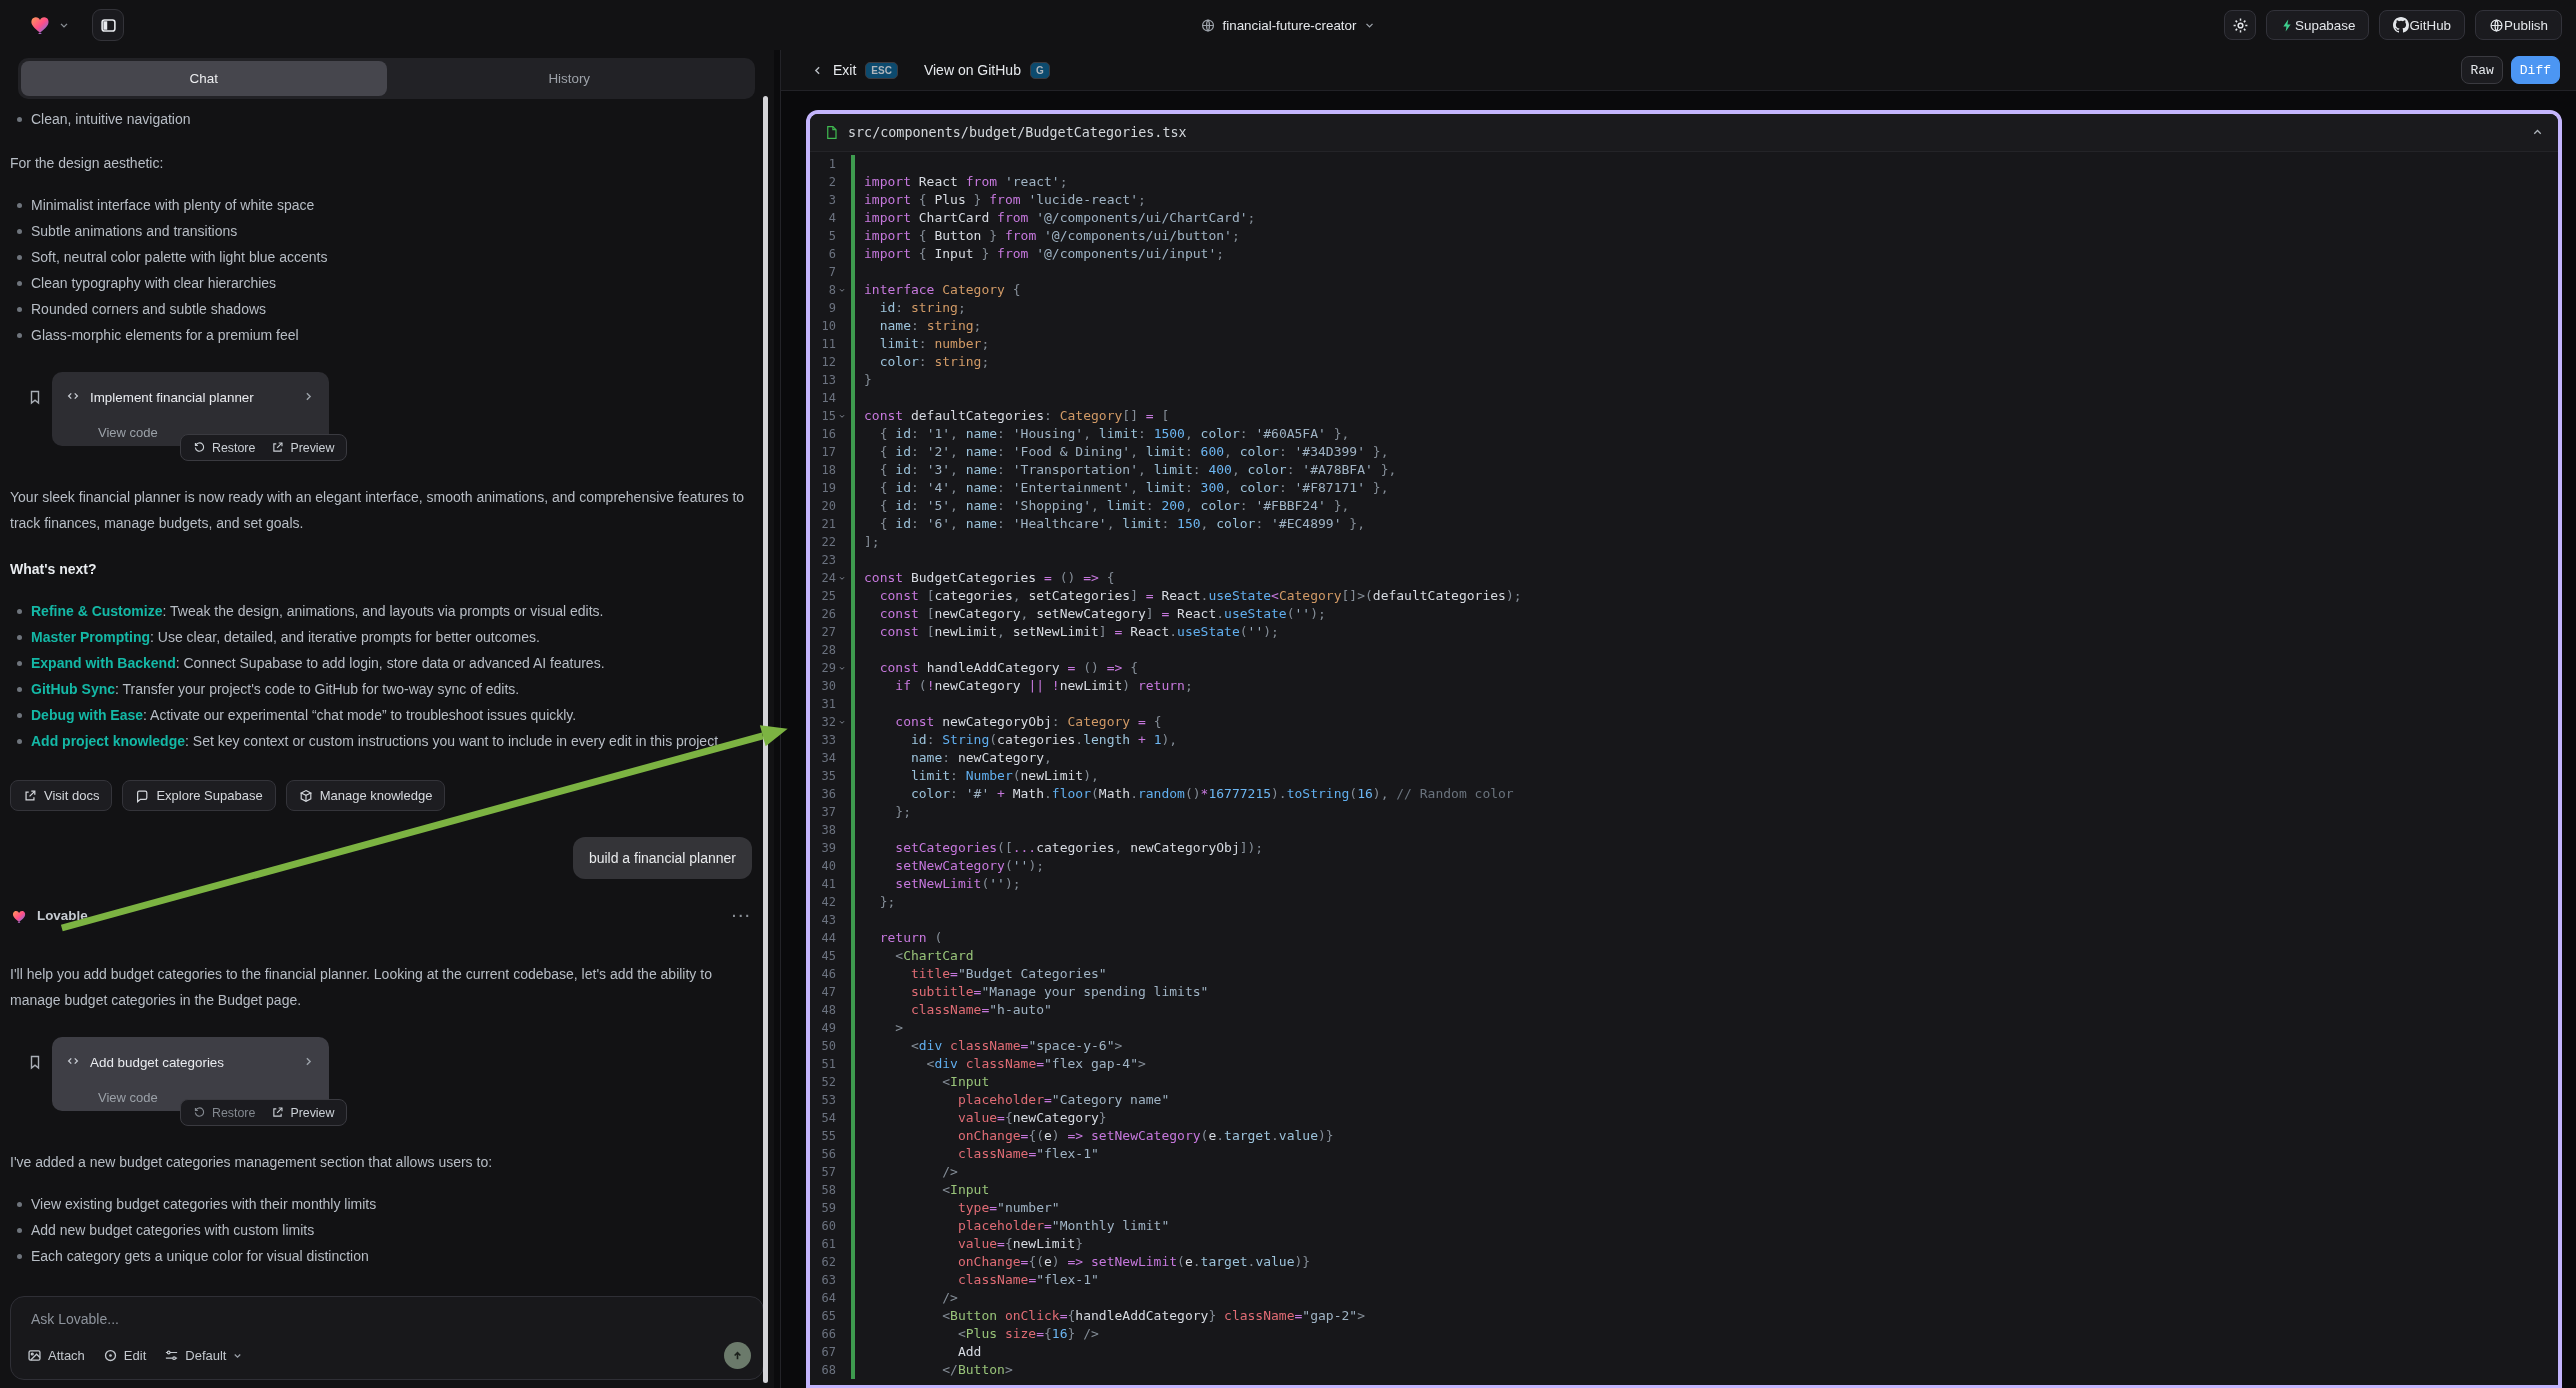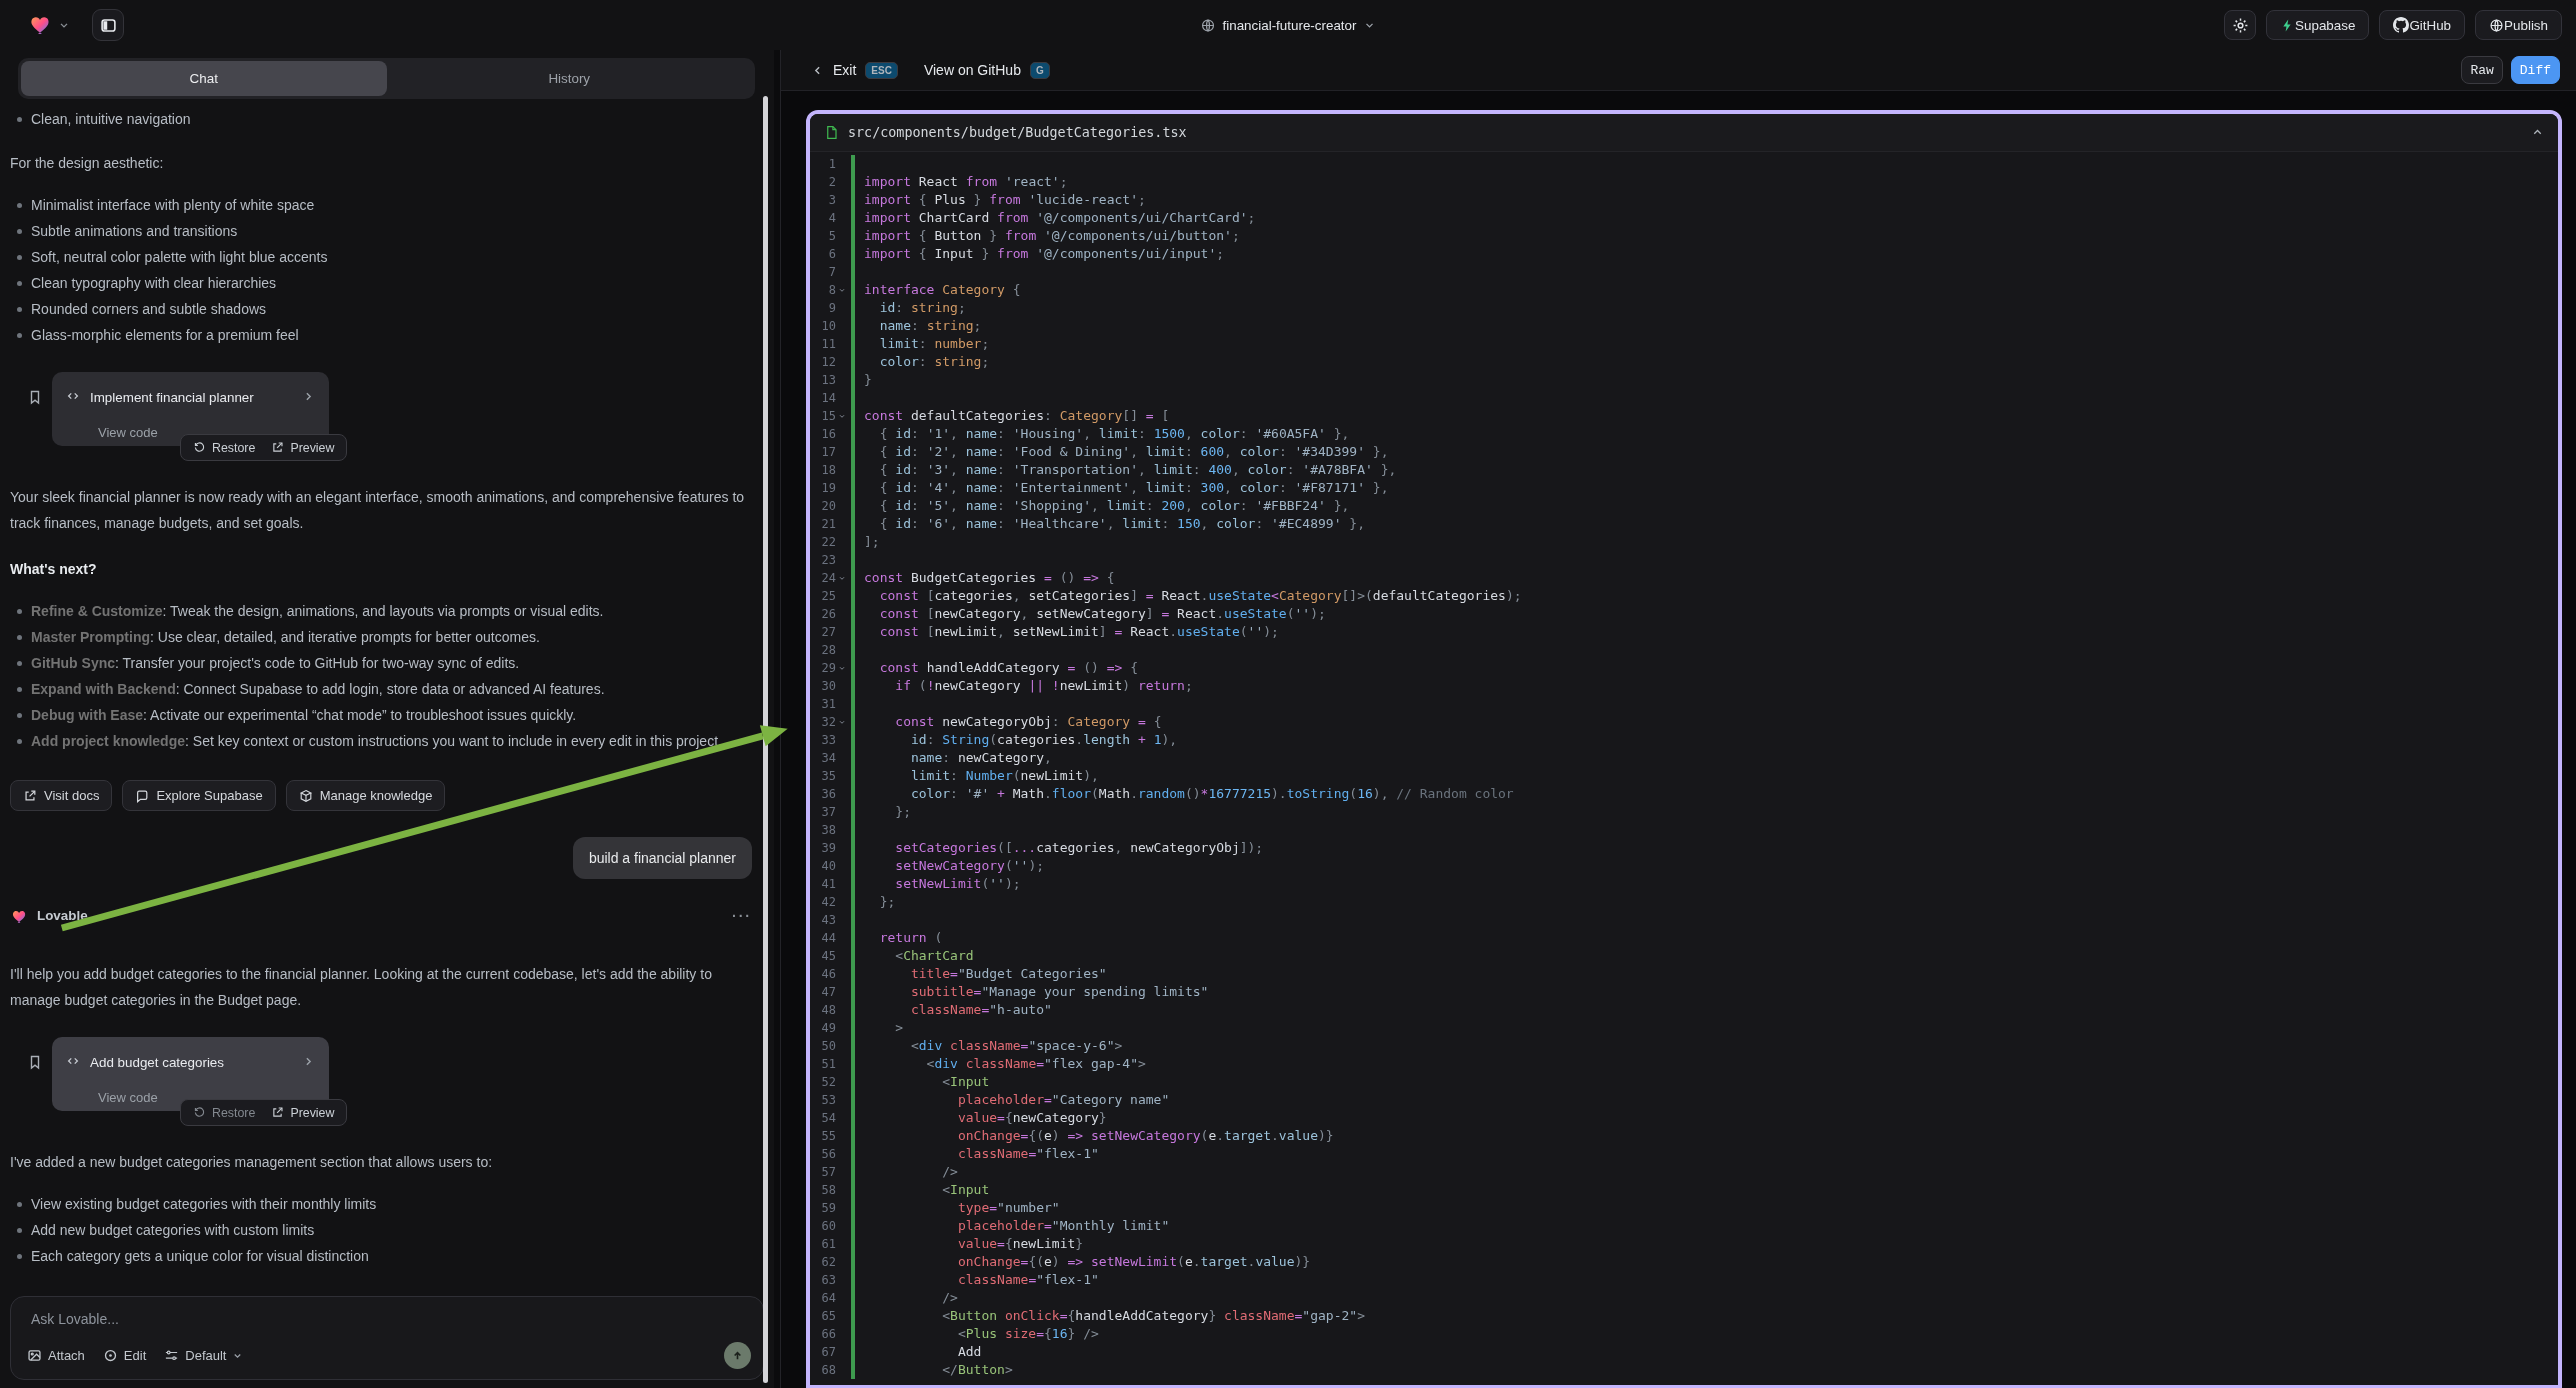--- a/index.html
+++ b/index.html
@@ -38,21 +38,21 @@
        color:#9DA2A9;border-radius:8px;cursor:pointer;}
   .tab.active{background:#46464D;color:#EDEEF0;}
   .messages{position:absolute;left:0;top:36px;width:774px;height:1205px;overflow:hidden;
             padding:4px 22px 0 10px;font-size:14px;line-height:26px;color:#B7BDC5;}
   .messages p{margin:0;}
   .msg-heading{font-weight:bold;color:#E8EBEF;}
   ul.blist{list-style:none;margin:16px 0;}
   ul.blist li{position:relative;padding-left:21px;}
   ul.blist li .dot{position:absolute;left:7px;top:11px;width:5px;height:5px;border-radius:50%;
                    background:#6F757D;}
-  ul.blist li b{color:#737373;}
+  ul.blist li b{color:#14b8a6;}
   .vcwrap{position:relative;height:88px;margin:24px 0 24px 0;}
   .bkmark{position:absolute;left:17px;top:15px;color:#A9AEB6;cursor:pointer;}
   .vcard{position:absolute;left:42px;top:0;width:277px;height:74px;background:#2D2D32;
          border-radius:10px;cursor:pointer;}
   .vcard.hl{background:#3E3E45;}
   .vcard .row1{display:flex;align-items:center;padding:13px 14px 0 14px;gap:10px;}
   .vcard .ttl{flex:1;font-size:13.4px;color:#E9EBEF;white-space:nowrap;}
   .vcard .codeic{color:#C6CAD1;}
   .vcard .chev{color:#9BA1A8;}
   .vcard .viewcode{padding:9px 0 0 46px;font-size:13px;color:#9BA1A8;cursor:pointer;}
@@ -249,22 +249,22 @@
                 <path d="M13.3 2.7L7.5 8.5"></path>
               </svg>
             </span>Preview</span>
         </div>
       </div>
       <p style="margin-top: 18px;">Your sleek financial planner is now ready with an elegant interface, smooth animations, and comprehensive features to track finances, manage budgets, and set goals.</p>
       <p class="msg-heading" style="margin-top: 20px;">What's next?</p>
       <ul class="blist">
         <li><span class="dot"></span><b>Refine &amp; Customize</b>: Tweak the design, animations, and layouts via prompts or visual edits.</li>
         <li><span class="dot"></span><b>Master Prompting</b>: Use clear, detailed, and iterative prompts for better outcomes.</li>
+        <li><span class="dot"></span><b>Expand with Backend</b>: Connect Supabase to add login, store data or advanced AI features.</li>
         <li><span class="dot"></span><b>GitHub Sync</b>: Transfer your project's code to GitHub for two-way sync of edits.</li>
-        <li><span class="dot"></span><b>Expand with Backend</b>: Connect Supabase to add login, store data or advanced AI features.</li>
         <li><span class="dot"></span><b>Debug with Ease</b>: Activate our experimental “chat mode” to troubleshoot issues quickly.</li>
         <li><span class="dot"></span><b>Add project knowledge</b>: Set key context or custom instructions you want to include in every edit in this project.</li>
       </ul>
       <div class="actrow" style="margin-left: 0px;">
         <span class="actbtn"><span style="display: inline-flex;">
             <svg width="14" height="14" viewBox="0 0 16 16" fill="none" stroke="currentColor" stroke-width="1.4">
               <path d="M6.5 3.5H3.5v9h9V9.5"></path>
               <path d="M9.5 2.5h4v4"></path>
               <path d="M13.3 2.7L7.5 8.5"></path>
             </svg>

